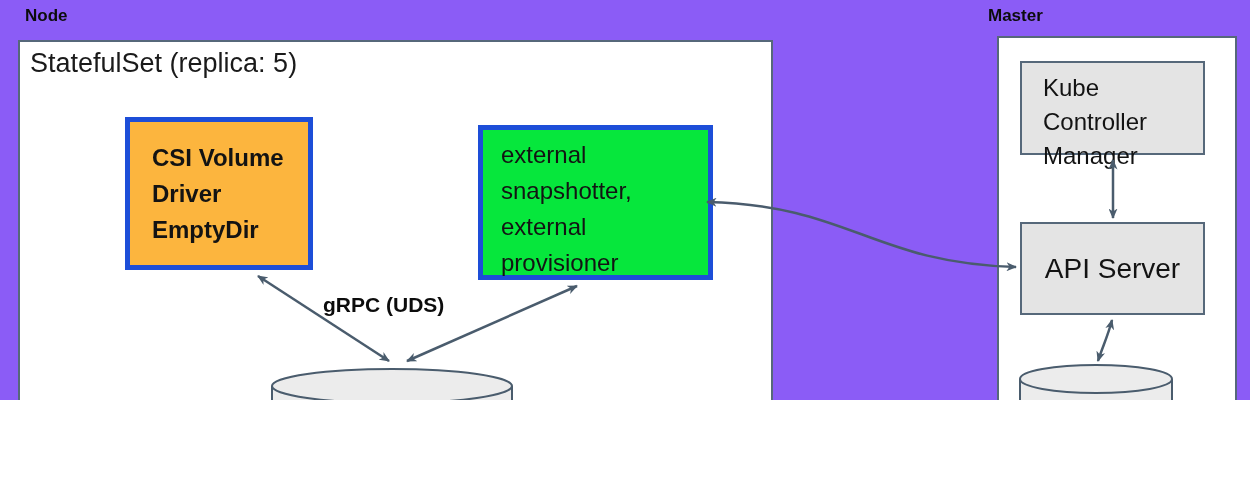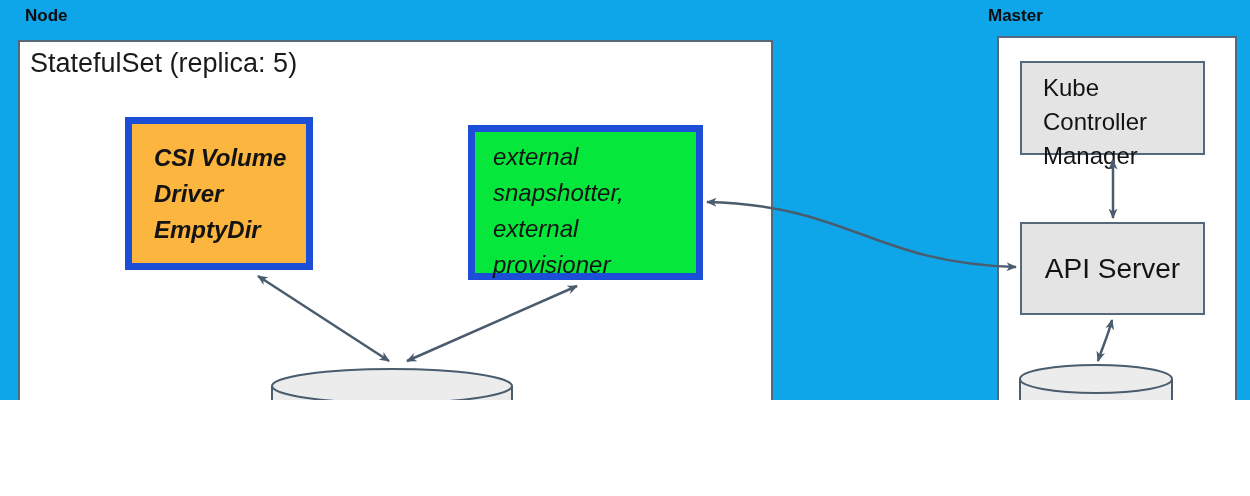--- a/index.html
+++ b/index.html
@@ -1,49 +1,50 @@
 <!DOCTYPE html>
 <html><head>
 <meta charset="utf-8">
 <style>
   html,body{margin:0;padding:0;background:#ffffff;}
   #stage{
     position:relative;
     width:1250px;height:400px;
-    background:#0ea5e9;
+    background:#8b5cf6;
     font-family:"Liberation Sans", sans-serif;
     color:#161616;
     overflow:hidden;
   }
   .abs{position:absolute;}
   .group-label{
     font-size:17px;font-weight:bold;color:#0c0c0c;letter-spacing:0;
   }
   .outline-box{
     border:2px solid #56687a;
     background:#ffffff;
     box-sizing:border-box;
   }
   .statefulset-label{
     font-size:27px;color:#1a1a1a;white-space:nowrap;
   }
   .fill-box{
     box-sizing:border-box;
-    border:7px solid #1d4ed8;
-    font-size:24px;line-height:36px;color:#131313;font-style:italic;
+    border:5px solid #1d4ed8;
+    font-size:24px;line-height:36px;color:#131313;
   }
   .csi-box{
     background:#fcb53e;
     font-weight:bold;
     display:flex;flex-direction:column;justify-content:center;
     padding-left:22px;
   }
   .sidecar-box{
     background:#06e73c;
     padding:7px 0 0 18px;
+    margin-left:10px;
   }
   .gray-box{
     box-sizing:border-box;
     border:2px solid #56687a;
     background:#e4e4e4;
     font-size:24px;line-height:34px;color:#131313;
   }
   .kcm-box{padding:8px 0 0 21px;}
   .api-box{
     display:flex;align-items:center;justify-content:center;
@@ -81,20 +82,21 @@
     <span>EmptyDir</span>
   </div>
 
   <div class="abs fill-box sidecar-box block" style="left:468px;top:125px;width:235px;height:155px;">
     <span style="display:block">external</span>
     <span style="display:block">snapshotter,</span>
     <span style="display:block">external</span>
     <span style="display:block">provisioner</span>
   </div>
 
+  <div class="abs grpc-label lbl" style="left:323px;top:293px;">gRPC (UDS)</div>
 
   <div class="abs group-label" style="left:988px;top:6px;">Master</div>
 
   <div class="abs outline-box block" style="left:997px;top:36px;width:240px;height:451px;"></div>
 
   <div class="abs gray-box kcm-box block" style="left:1020px;top:61px;width:185px;height:94px;">
     <span style="display:block">Kube</span>
     <span style="display:block">Controller</span>
     <span style="display:block">Manager</span>
   </div>

